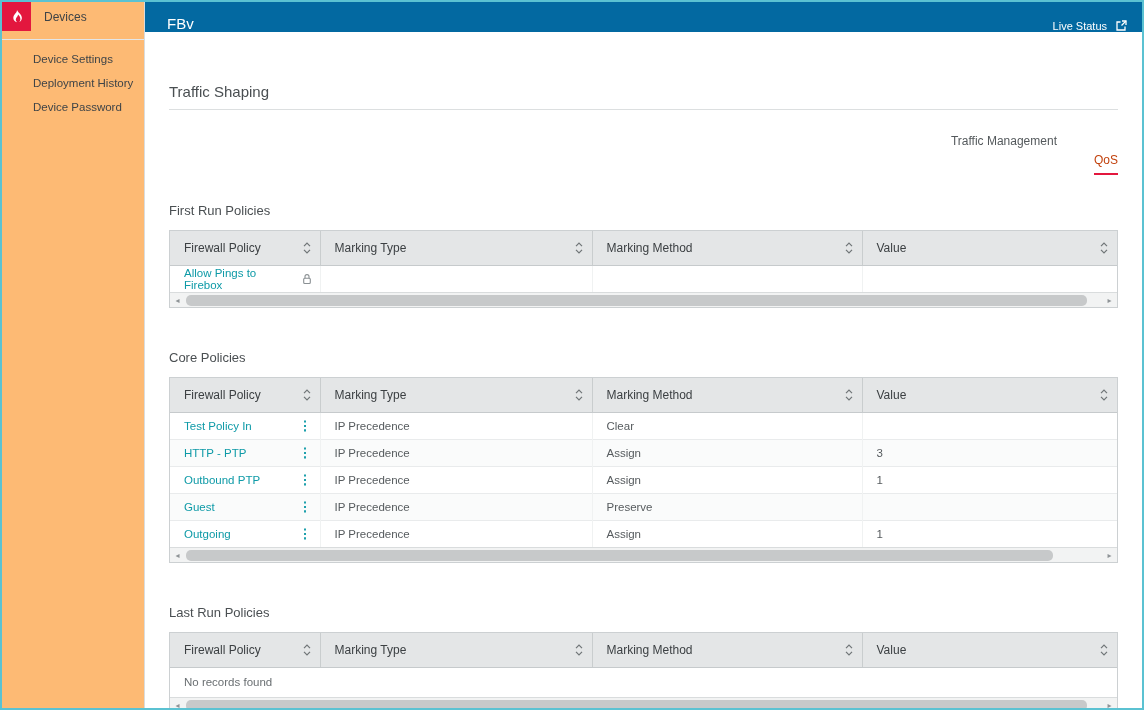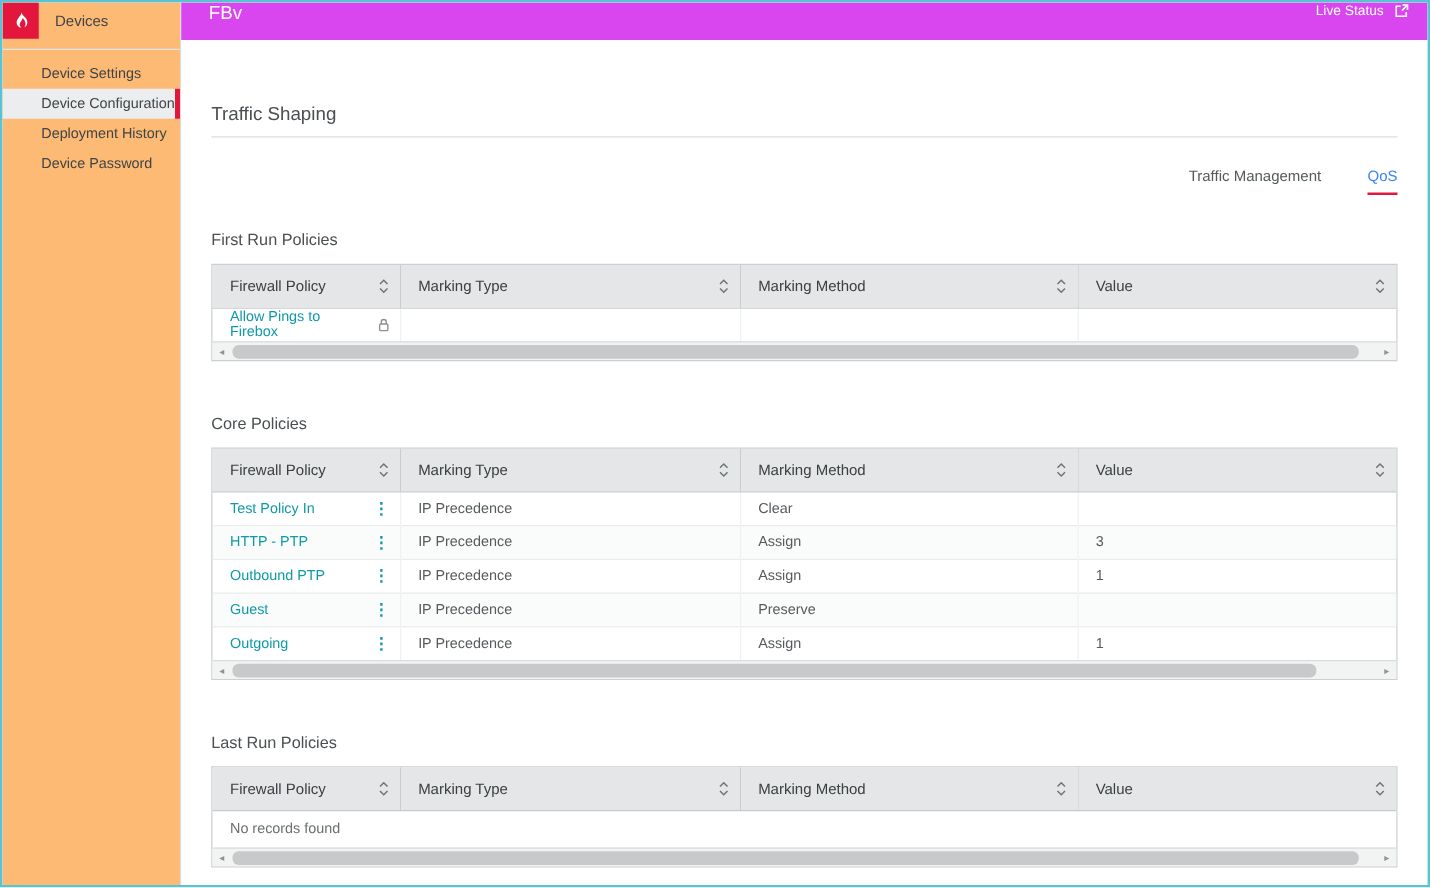--- a/index.html
+++ b/index.html
@@ -12,31 +12,31 @@
   .sidebar { width:143px; min-width:143px; background:#fdba74; border-right:1px solid #d9dcdd; }
   .sidebar-header { height:38px; position:relative; border-bottom:1px solid #e4e6e7; }
   .logo { position:absolute; top:0; left:0; width:29px; height:29px; background:#e3173e; display:flex; align-items:center; justify-content:center; cursor:pointer; }
   .brand { position:absolute; left:42px; top:8px; font-size:12px; color:#3f4447; }
   .sidebar-nav { padding-top:7px; }
   .nav-item { height:24px; line-height:24px; padding-left:31px; font-size:11.5px; color:#3f4447; cursor:pointer; white-space:nowrap; }
   .nav-item.active { background:#ebedee; border-right:4px solid #e3173e; }
 
   
   .main { flex:1; display:flex; flex-direction:column; min-width:0; }
-  .topbar { height:30px; min-height:30px; background:#d946ef; color:#fff; display:flex; align-items:flex-start; justify-content:space-between; padding:0 14px 0 22px; }
+  .topbar { height:30px; min-height:30px; background:#0369a1; color:#fff; display:flex; align-items:flex-end; justify-content:space-between; padding:0 14px 0 22px; }
   .topbar-title { font-size:15px; }
   .live-status { display:flex; align-items:center; gap:8px; font-size:11px; cursor:pointer; }
 
   .content { flex:1; background:#fff; padding:24px 24px 0 24px; overflow:hidden; }
   .page-title { font-size:15px; font-weight:400; color:#4a4f52; margin-bottom:9px;margin-top:27px; }
   .title-divider { border-bottom:1px solid #dcdfe0; margin-bottom:24px; }
 
   .tabs { display:flex; gap:37px; margin-bottom:28px;justify-content:flex-end; }
   .tab { font-size:12px; color:#54595c; padding-bottom:6px; cursor:pointer; border-bottom:2px solid transparent; }
-  .tab.active { color:#3b82f6; border-bottom-color:#e3173e; }
+  .tab.active { color:#c2410c; border-bottom-color:#e3173e;margin-top:19px; }
 
   .section { margin-bottom:42px; }
   .section-heading { font-size:13px; font-weight:400; color:#4a4f52; margin-bottom:12px; }
 
   .table-wrap { border:1px solid #ccd0d2; }
   table { width:100%; border-collapse:collapse; table-layout:fixed; }
   th { background:#e4e6e7; height:34px; font-size:12px; font-weight:400; color:#3c4043; text-align:left; padding:0 24px 0 14px; position:relative; border-bottom:1px solid #c6cacc; border-right:1px solid #c9cdce; cursor:pointer; }
   th:last-child { border-right:none; }
   .sort-icon { position:absolute; right:9px; top:50%; transform:translateY(-50%); line-height:0; }
   td { font-size:11.5px; color:#565b5e; padding:0 14px; height:27px; border-top:1px solid #e9ebec; border-right:1px solid #f0f2f2; }
@@ -65,21 +65,20 @@
     <div class="sidebar-header">
       <div class="logo">
         <svg width="17" height="17" viewBox="0 0 24 24">
           <path fill="#ffffff" d="M12.6 2.5c.9 4.2-5.1 6.1-5.1 11.7 0 3 2.3 5.6 5.4 5.8-1.2-.9-1.9-2.2-1.9-3.6 0-3 3.1-4.2 3.2-7.3 1.9 1.7 3.3 4 3.3 6.6 0 1.7-.7 3.2-1.9 4.2 2.4-.8 4-3 4-5.7 0-5.8-5.6-7.3-7-11.7z"></path>
         </svg>
       </div>
       <span class="brand">Devices</span>
     </div>
     <nav class="sidebar-nav">
       <div class="nav-item">Device Settings</div>
-      <div class="nav-item active">Device Configuration</div>
       <div class="nav-item">Deployment History</div>
       <div class="nav-item">Device Password</div>
     </nav>
   </aside>
 
   <div class="main">
 
     <header class="topbar">
       <span class="topbar-title">FBv</span>
       <div class="live-status">

